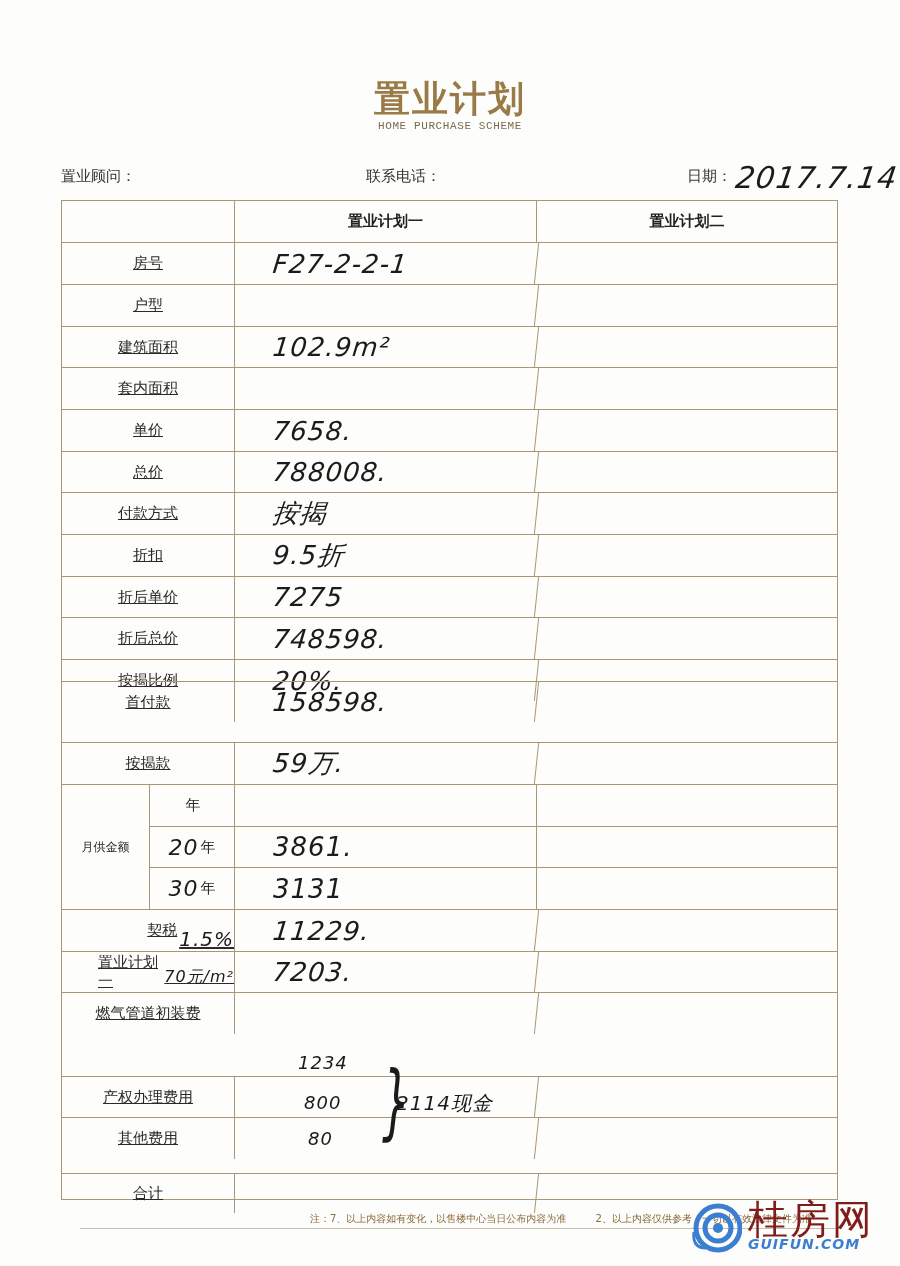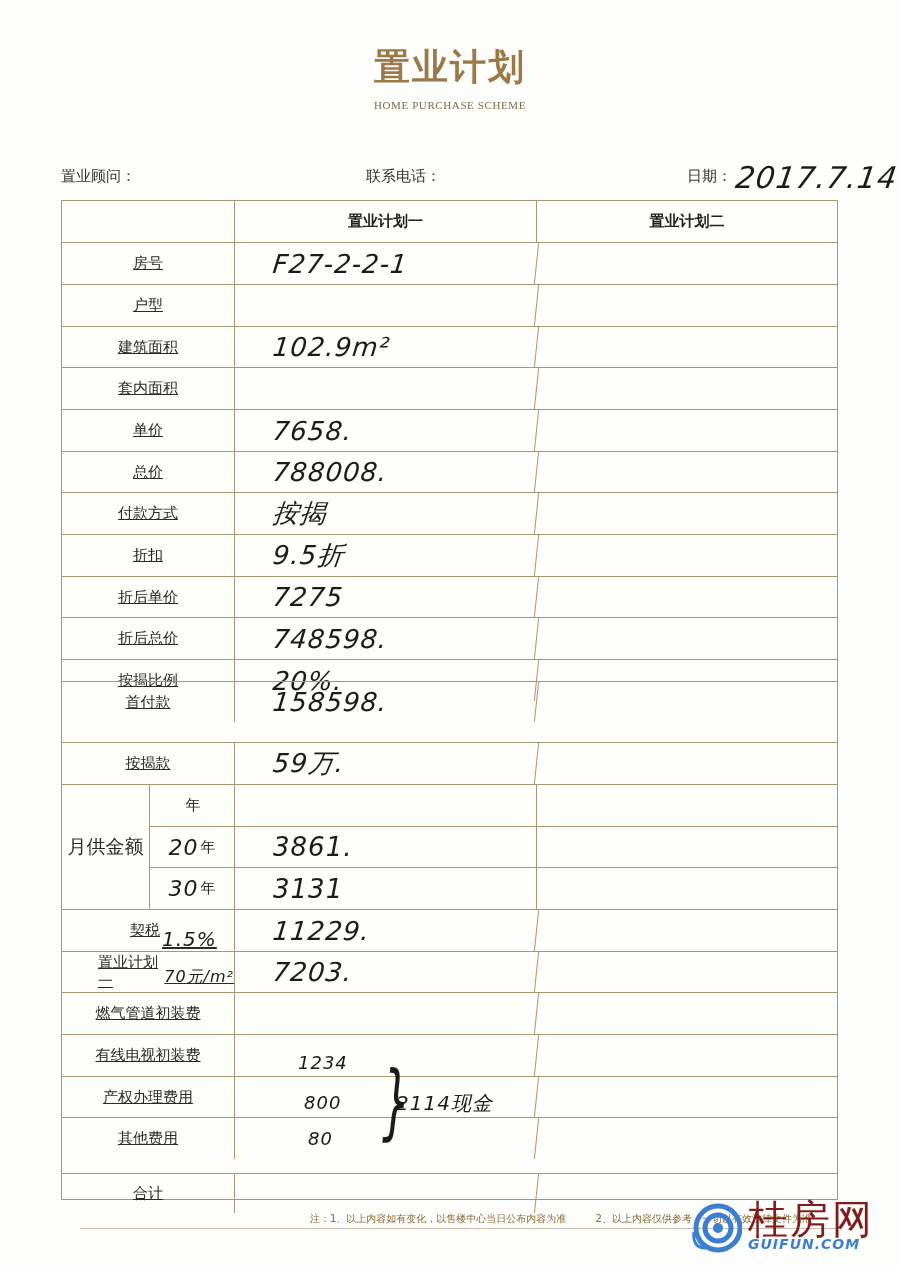--- a/index.html
+++ b/index.html
@@ -5,25 +5,25 @@
     html, body { margin: 0; padding: 0; }
     body {
       width: 900px; height: 1266px; position: relative; overflow: hidden;
       background: #fdfdfb;
       font-family: "DejaVu Sans", "Liberation Sans", sans-serif;
       color: #2a2a2a;
     }
     .title-block { position: absolute; left: 0; width: 900px; top: 44px; text-align: center; }
     .title-cn {
       font-family: "DejaVu Serif", "Liberation Serif", serif;
-      font-size: 36px; font-weight: bold; color: #9a7b48; letter-spacing: 2px; line-height: 44px;
+      font-size: 36px; font-weight: bold; color: #9a7b48; letter-spacing: 2px; line-height: 44px; margin-top: 32px;
     }
     .title-en {
-      font-family: Liberation Serif, serif;
-      font-size: 11px; color: #7c6a4e; letter-spacing: 0.6px; margin-top: 11px;
+      font-family: Liberation Mono, monospace;
+      font-size: 11px; color: #7c6a4e; letter-spacing: 0.6px; margin-top: 0;
     }
     .meta { position: absolute; top: 167px; font-size: 15px; color: #333; }
     .meta-consultant { left: 61px; }
     .meta-phone { left: 366px; }
     .meta-date { left: 687px; }
     .hw {
       font-family: "DejaVu Sans", sans-serif; font-style: italic;
       color: #1b1b1b; font-weight: normal; letter-spacing: 1px;
     }
     .date-value { position: absolute; top: 160px; left: 736px; font-size: 30px; transform: skewX(-8deg); }
@@ -37,21 +37,21 @@
     .cell { position: absolute; top: 0; height: 100%; display: flex; align-items: center; justify-content: center; box-sizing: border-box; font-size: 15px; }
     .c-label { left: 0; width: 173px; border-right: 1.5px solid #a99672; text-decoration: underline; }
     .c-plan1 { left: 173px; width: 302px; border-right: 1.5px solid #a99672; }
     .c-plan2 { left: 475px; width: 300px; }
     .hdr { font-weight: bold; font-size: 15px; color: #222; }
     .val { font-size: 26px; justify-content: flex-start; padding-left: 38px; transform: skewX(-6deg); }
 
     .group-label {
       position: absolute; left: 0; width: 88px; top: 583px; height: 125px;
       border-right: 1.5px solid #a99672; border-top: 1.5px solid #a99672;
-      box-sizing: border-box; display: flex; align-items: center; justify-content: center; font-size: 19px;
+      box-sizing: border-box; display: flex; align-items: center; justify-content: center; font-size: 12px;
     }
     .sub-row { position: absolute; left: 88px; right: 0; border-top: 1.5px solid #a99672; box-sizing: border-box; }
     .sub-year { position: absolute; left: 0; width: 85px; top: 0; height: 100%; border-right: 1.5px solid #a99672; box-sizing: border-box; display:flex; align-items:center; justify-content:center; font-size: 15px; }
     .sub-year .hw-prefix { font-size: 22px; margin-right: 2px; }
     .sub-plan1 { position: absolute; left: 85px; width: 302px; top: 0; height: 100%; border-right: 1.5px solid #a99672; box-sizing: border-box; display:flex; align-items:center; padding-left: 38px; font-size: 26px; }
     .sub-plan2 { position: absolute; left: 387px; right: 0; top: 0; height: 100%; }
 
     .annot { position: absolute; font-size: 18px; }
     .brace { position: absolute; left: 370px; top: 1060px; font-size: 82px; font-weight: 100; color: #1b1b1b; line-height: 82px; transform: scaleX(0.55); }
     .cash-note { position: absolute; left: 396px; top: 1090px; font-size: 20px; }
@@ -172,42 +172,37 @@
   <div class="sub-row" style="top:666px;height:42px;">
     <div class="sub-year">
       <span class="hw hw-prefix">30</span>
       <span>年</span>
     </div>
     <div class="sub-plan1 hw">3131</div>
     <div class="sub-plan2"></div>
   </div>
 
   <div class="row" style="top:708px;height:42px;">
-    <div class="cell c-label" style="justify-content:flex-start;padding-left:68px;">
+    <div class="cell c-label" style="justify-content:flex-end;padding-left:68px;">
       <span>契税</span>
       <span class="hw" style="font-size:20px;margin-left:2px;margin-top:16px;">1.5%</span>
     </div>
     <div class="cell c-plan1 val hw">11229.</div>
     <div class="cell c-plan2"></div>
   </div>
   <div class="row" style="top:750px;height:41px;">
     <div class="cell c-label" style="justify-content:flex-start;padding-left:36px;overflow:visible;">
       <span>置业计划一</span>
       <span class="hw" style="font-size:16px;margin-left:0;margin-top:10px;white-space:nowrap;">70元/m²</span>
     </div>
     <div class="cell c-plan1 val hw">7203.</div>
     <div class="cell c-plan2"></div>
   </div>
   <div class="row" style="top:791px;height:42px;">
     <div class="cell c-label">燃气管道初装费</div>
-    <div class="cell c-plan1 val hw"></div>
-    <div class="cell c-plan2"></div>
-  </div>
-  <div class="row" style="top:833px;height:42px;">
-    <div class="cell c-label">有线电视初装费</div>
     <div class="cell c-plan1 val hw"></div>
     <div class="cell c-plan2"></div>
   </div>
   <div class="row" style="top:875px;height:41px;">
     <div class="cell c-label">产权办理费用</div>
     <div class="cell c-plan1 val hw"></div>
     <div class="cell c-plan2"></div>
   </div>
   <div class="row" style="top:916px;height:42px;">
     <div class="cell c-label">其他费用</div>
@@ -222,21 +217,21 @@
 </div>
 
 <div class="annot hw" style="left:298px;top:1052px;">1234</div>
 <div class="annot hw" style="left:304px;top:1092px;">800</div>
 <div class="annot hw" style="left:308px;top:1128px;">80</div>
 <div class="brace hw">}</div>
 <div class="cash-note hw">2114现金</div>
 
 <div class="footer-line"></div>
 <div class="footer-note">
-  <span>注：1、以上内容如有变化，以售楼中心当日公布内容为准</span>
+  <span>注：7、以上内容如有变化，以售楼中心当日公布内容为准</span>
   <span>2、以上内容仅供参考，一切以有效法律文件为准</span>
 </div>
 
 <div class="watermark">
   <svg class="wm-logo" viewBox="0 0 52 52">
     <circle cx="28" cy="26" r="22" fill="none" stroke="#3c7fd0" stroke-width="5"></circle>
     <circle cx="28" cy="26" r="13" fill="none" stroke="#3c7fd0" stroke-width="5"></circle>
     <circle cx="28" cy="26" r="5" fill="#3c7fd0"></circle>
     <path d="M4 30 Q2 46 16 46" fill="none" stroke="#3c7fd0" stroke-width="3"></path>
   </svg>

